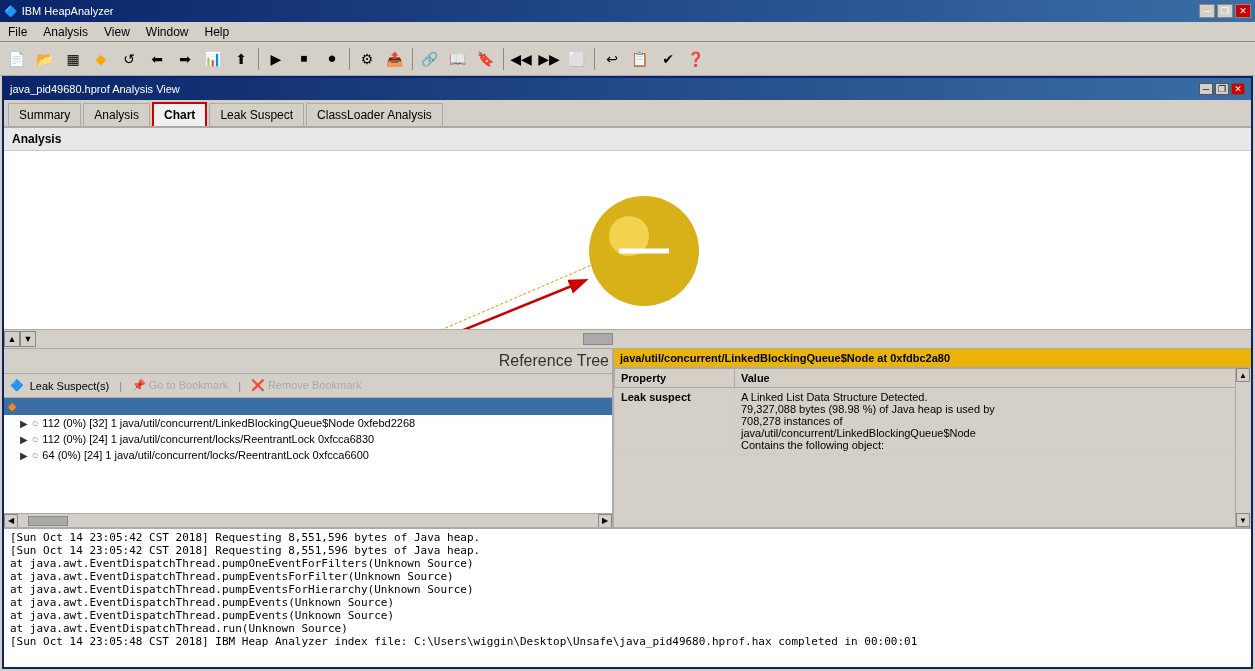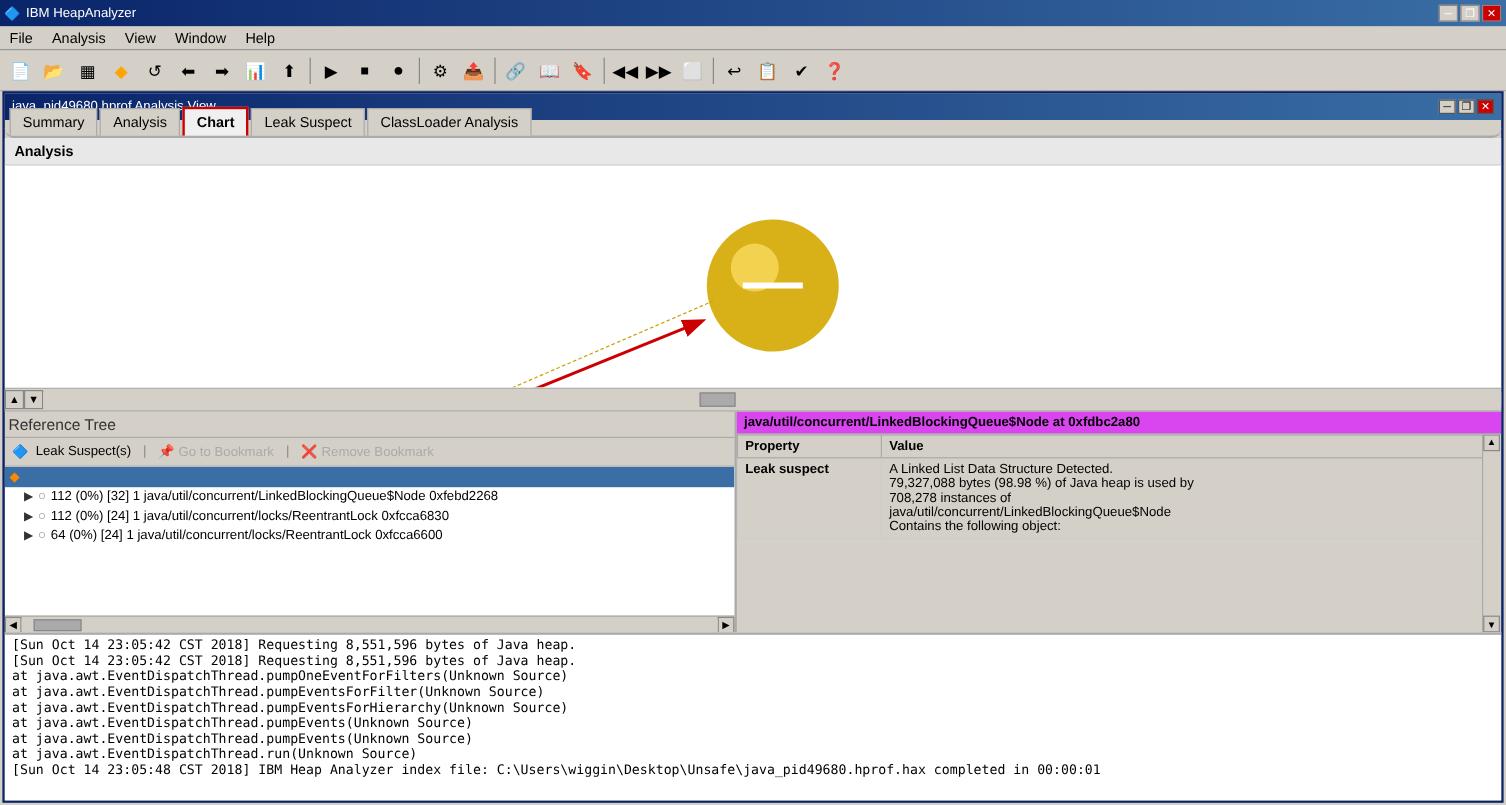--- a/index.html
+++ b/index.html
@@ -79,26 +79,25 @@
       width: 14px; height: 12px;
       font-size: 9px;
       display: flex; align-items: center; justify-content: center;
       cursor: pointer;
       color: #000;
     }
 
     
     .tabs-bar {
       background: #d4d0c8;
-      height: 15px;
+      height: 28px;
       display: flex;
       align-items: flex-end;
       padding: 0 4px;
       border-bottom: 2px solid #aaa;
-      border-radius: 14px;
     }
     .tab {
       padding: 4px 10px;
       border: 1px solid #aaa;
       border-bottom: none;
       background: #d4d0c8;
       cursor: pointer;
       margin-right: 2px;
       font-size: 12px;
     }
@@ -137,23 +136,23 @@
 
     
     .left-panel {
       width: 610px;
       display: flex;
       flex-direction: column;
       border-right: 2px solid #aaa;
     }
     .ref-tree-header {
       background: #d4d0c8;
-      text-align: left;
+      text-align: right;
       padding: 3px;
-      font-size: 13px;
+      font-size: 16px;
       border-bottom: 1px solid #aaa;
       color: #333;
     }
     .leak-toolbar {
       background: #d4d0c8;
       height: 24px;
       display: flex;
       align-items: center;
       padding: 0 6px;
       gap: 6px;
@@ -184,21 +183,21 @@
     .tree-item.selected { background: #3a6ea5; color: white; }
     .tree-item.indent1 { padding-left: 16px; }
 
     
     .right-panel {
       flex: 1;
       display: flex;
       flex-direction: column;
     }
     .right-panel-title {
-      background: #d946ef;
+      background: #eab308;
       padding: 3px 6px;
       font-size: 11px;
       border-bottom: 1px solid #aaa;
       font-weight: bold;
     }
     .prop-table {
       width: 100%;
       border-collapse: collapse;
       font-size: 11px;
     }

